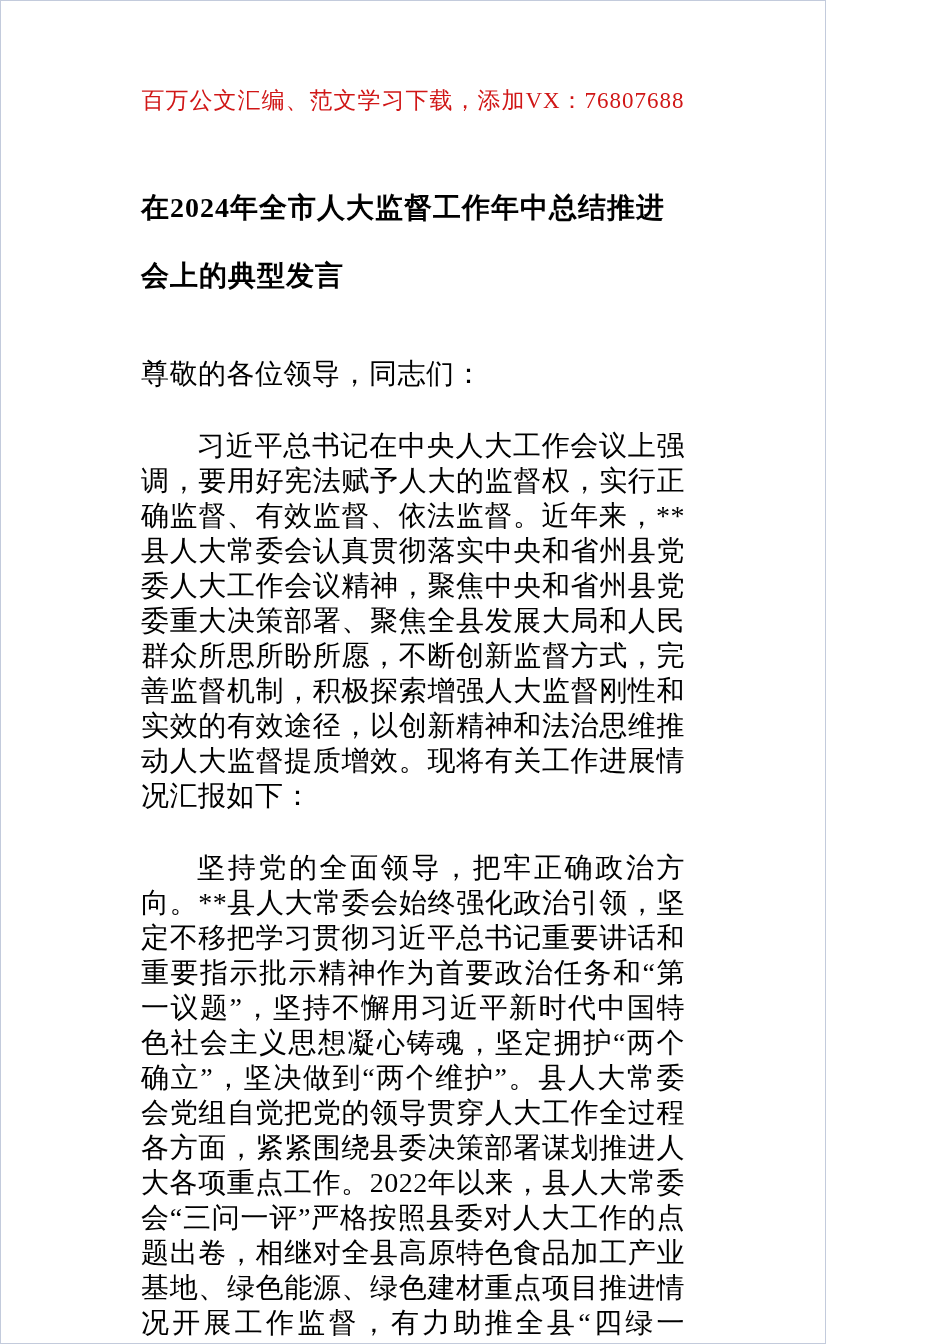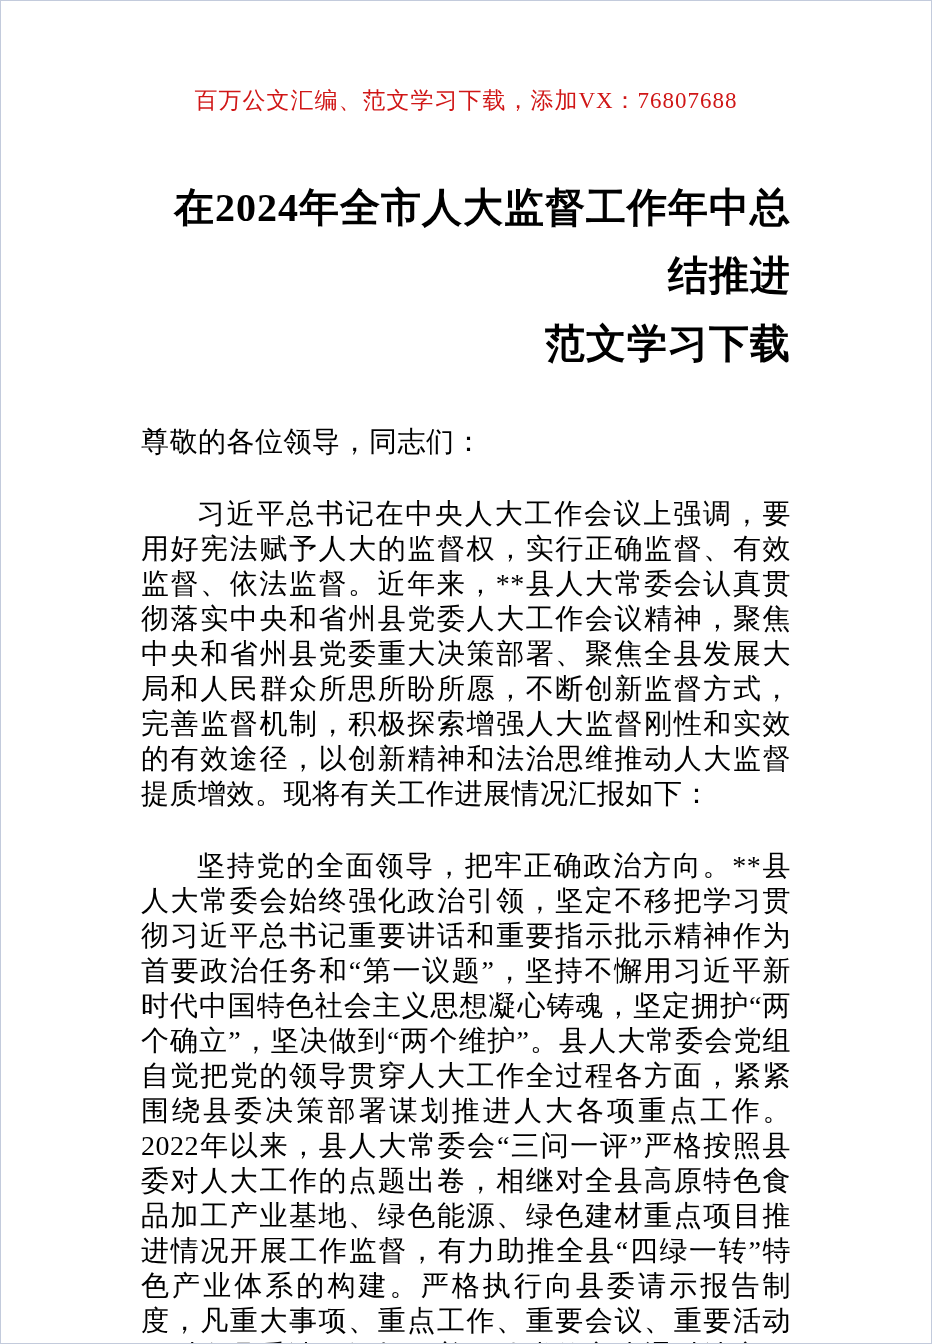--- a/index.html
+++ b/index.html
@@ -4,40 +4,40 @@
 <style>
   * { margin: 0; padding: 0; box-sizing: border-box; }
   html, body {
     width: 950px;
     height: 1344px;
     background: #ffffff;
     font-family: "Liberation Serif", serif;
   }
   .page {
     position: relative;
-    width: 932px;
+    width: 826px;
     height: 1344px;
     background: #ffffff;
     border: 1px solid #c3cbdc;
     padding: 0 140px;
     overflow: hidden;
     color: #000;
   }
   .notice {
     margin-top: 84px;
     text-align: center;
     font-size: 23px;
     letter-spacing: 1px;
     color: #d01616;
     font-weight: 400;
   }
   .title {
     margin-top: 58px;
-    text-align: right;
-    font-size: 40px;
+    text-align: left;
+    font-size: 28px;
     line-height: 68px;
     font-weight: 700;
     color: #000;
     letter-spacing: 1px;
   }
   .title-line { display: block; }
   .doc-body {
     margin-top: 46px;
     font-size: 28px;
     line-height: 35px;
@@ -49,21 +49,21 @@
   .para.indent { text-indent: 2em; margin-top: 37px; }
 </style>
 </head>
 <body>
 
 <div class="page">
   <div class="notice">百万公文汇编、范文学习下载，添加VX：76807688</div>
 
   <h1 class="title">
     <span class="title-line">在2024年全市人大监督工作年中总结推进</span>
-    <span class="title-line">范文学习下载</span>
+    <span class="title-line">会上的典型发言</span>
   </h1>
 
   <div class="doc-body">
       <p class="para">尊敬的各位领导，同志们：</p>
       <p class="para indent">习近平总书记在中央人大工作会议上强调，要用好宪法赋予人大的监督权，实行正确监督、有效监督、依法监督。近年来，**县人大常委会认真贯彻落实中央和省州县党委人大工作会议精神，聚焦中央和省州县党委重大决策部署、聚焦全县发展大局和人民群众所思所盼所愿，不断创新监督方式，完善监督机制，积极探索增强人大监督刚性和实效的有效途径，以创新精神和法治思维推动人大监督提质增效。现将有关工作进展情况汇报如下：</p>
       <p class="para indent">坚持党的全面领导，把牢正确政治方向。**县人大常委会始终强化政治引领，坚定不移把学习贯彻习近平总书记重要讲话和重要指示批示精神作为首要政治任务和“第一议题”，坚持不懈用习近平新时代中国特色社会主义思想凝心铸魂，坚定拥护“两个确立”，坚决做到“两个维护”。县人大常委会党组自觉把党的领导贯穿人大工作全过程各方面，紧紧围绕县委决策部署谋划推进人大各项重点工作。2022年以来，县人大常委会“三问一评”严格按照县委对人大工作的点题出卷，相继对全县高原特色食品加工产业基地、绿色能源、绿色建材重点项目推进情况开展工作监督，有力助推全县“四绿一转”特色产业体系的构建。严格执行向县委请示报告制度，凡重大事项、重点工作、重要会议、重要活动及时向县委请示汇报，善于使党的主张通过法定程序转化为人民意志、党组织推荐的人选通过法定程序成为国家机关领导人员，做到县委有部署人大见行动，始终保持与县委在政治上同向、思想上同心</p>
     </div>
 </div>
 
 </body></html>

